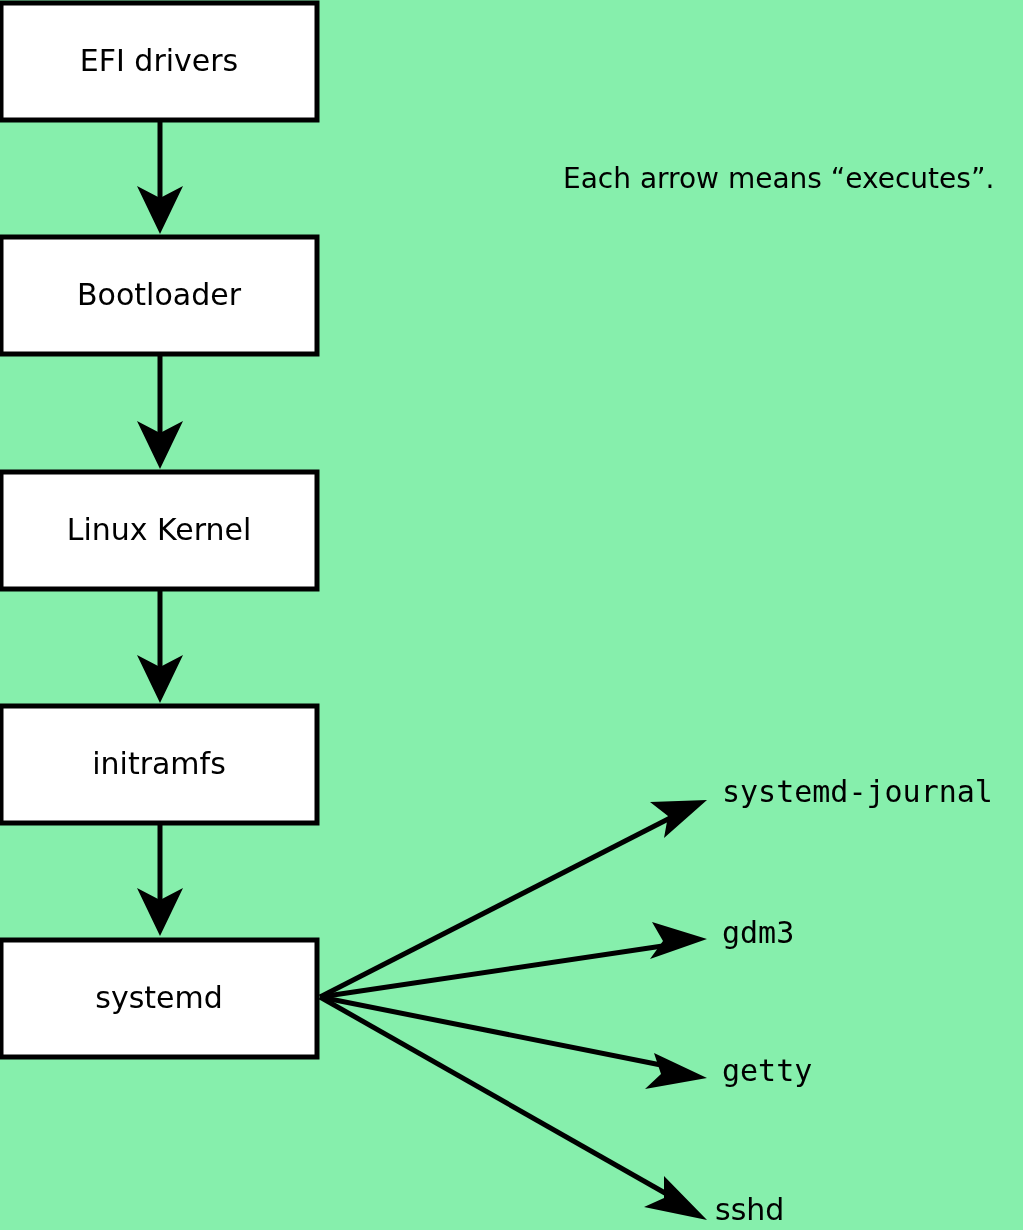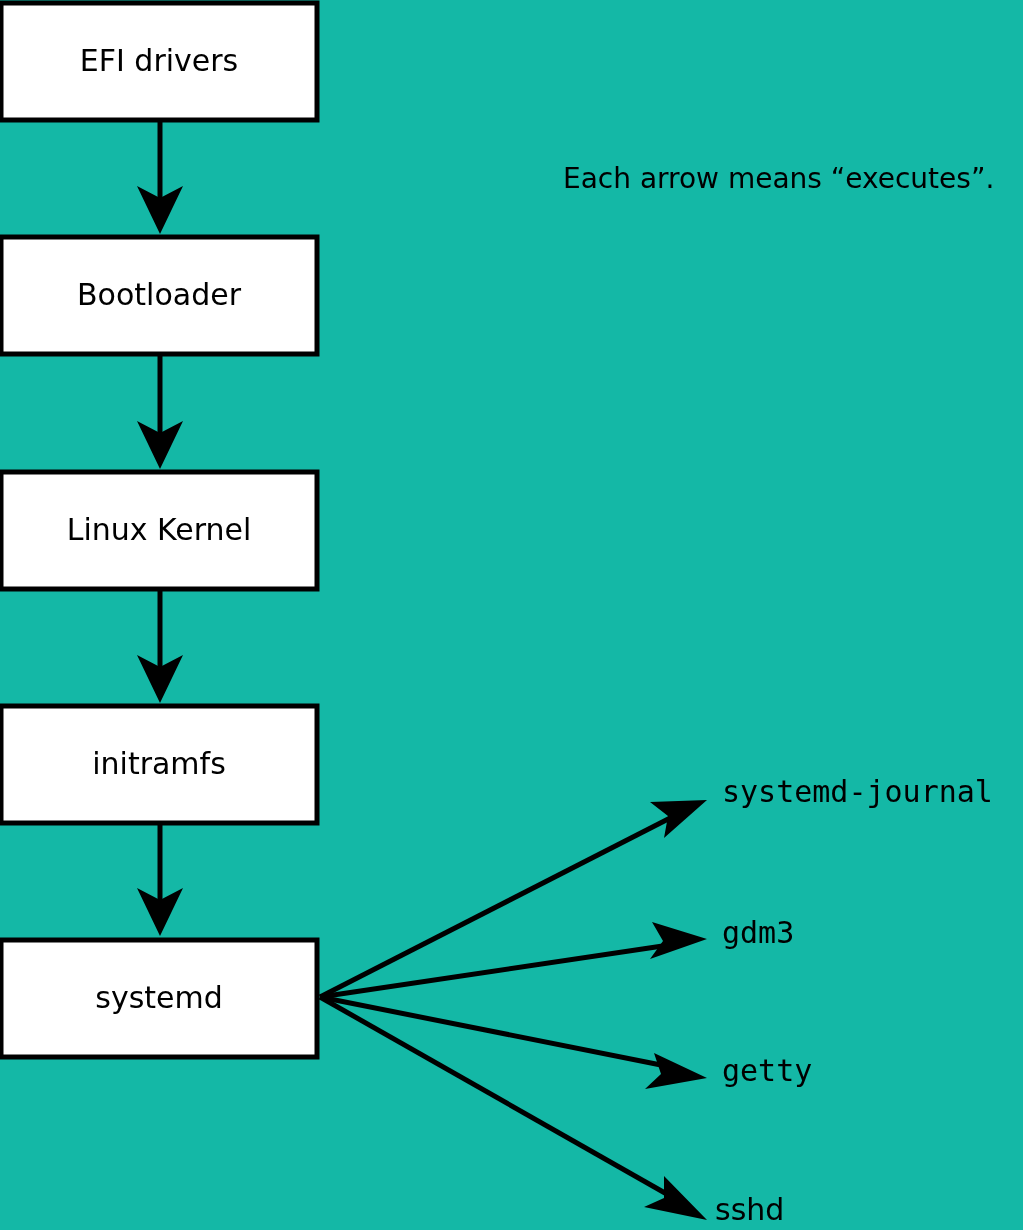--- a/index.html
+++ b/index.html
@@ -4,21 +4,21 @@
 <style>
   html, body {
     margin: 0;
     padding: 0;
     background: #ffffff;
   }
   #canvas {
     position: relative;
     width: 1023px;
     height: 1230px;
-    background: #14b8a6;
+    background: #86efac;
     overflow: hidden;
     font-family: "DejaVu Sans", sans-serif;
   }
   #diagram-svg {
     position: absolute;
     left: 0;
     top: 0;
     width: 1023px;
     height: 1230px;
   }

